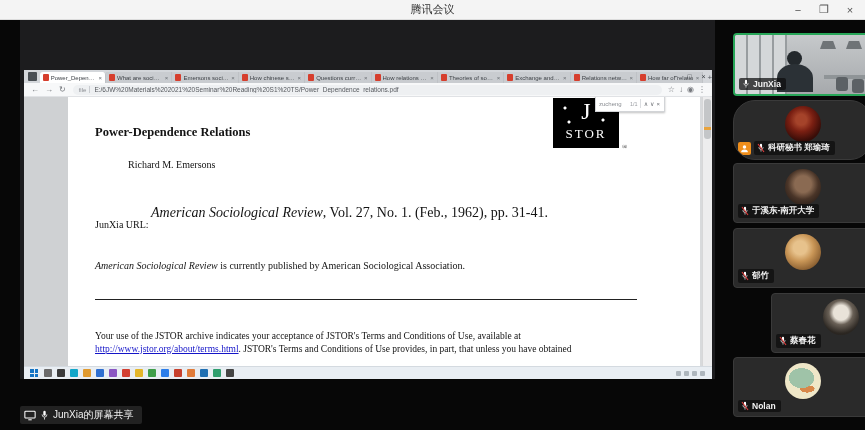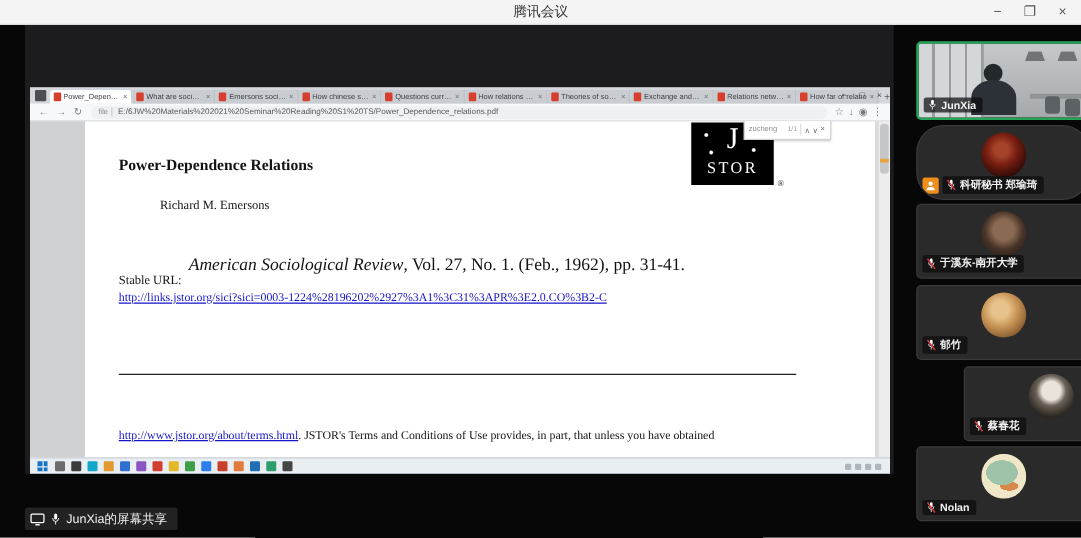--- a/index.html
+++ b/index.html
@@ -205,23 +205,26 @@
             <span class="jstor-j">J</span>
             <span class="jstor-stor">STOR</span>
           </div>
           <span class="jstor-reg">®</span>
 
           <div class="doc-title">Power-Dependence Relations</div>
           <div class="doc-author">Richard M. Emersons</div>
           <div class="doc-journal">
             <span class="it">American Sociological Review</span><span>, Vol. 27, No. 1. (Feb., 1962), pp. 31-41.</span>
           </div>
-          <div class="doc-stable">Stable URL:</div>
-          <div class="doc-link">http://links.jstor.org/sici?sici=0003-1224%28196202%2927%3A1%3C31%3APR%3E2.0.CO%3B2-C</div>
+          <div class="doc-stable">JunXia URL:</div>
+          <div class="doc-pub">
+            <span class="it">American Sociological Review</span><span> is currently published by American Sociological Association.</span>
+          </div>
           <div class="doc-hr"></div>
+          <div class="doc-terms1">Your use of the JSTOR archive indicates your acceptance of JSTOR's Terms and Conditions of Use, available at</div>
           <div class="doc-terms2">
             <span class="inline-link">http://www.jstor.org/about/terms.html</span><span>. JSTOR's Terms and Conditions of Use provides, in part, that unless you have obtained</span>
           </div>
         </div>
 
         <div class="scrollbar">
           <div class="sb-thumb"></div>
           <div class="sb-mark"></div>
         </div>
       </div>

